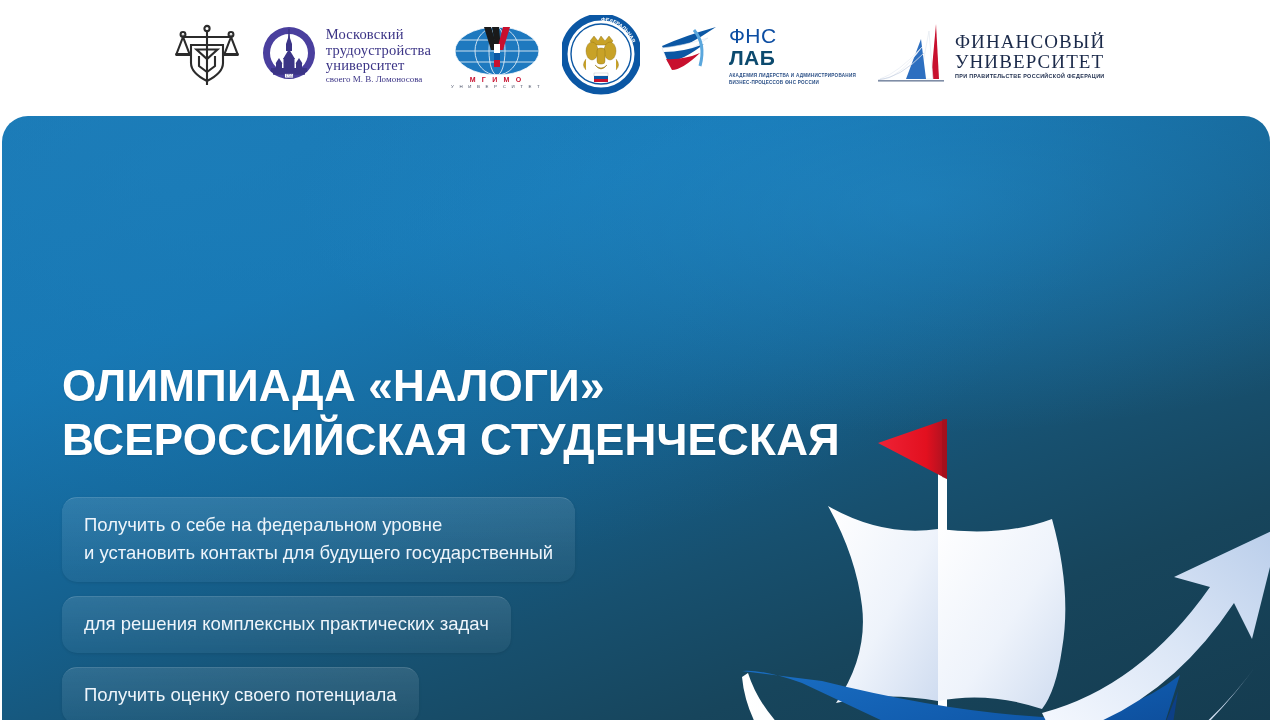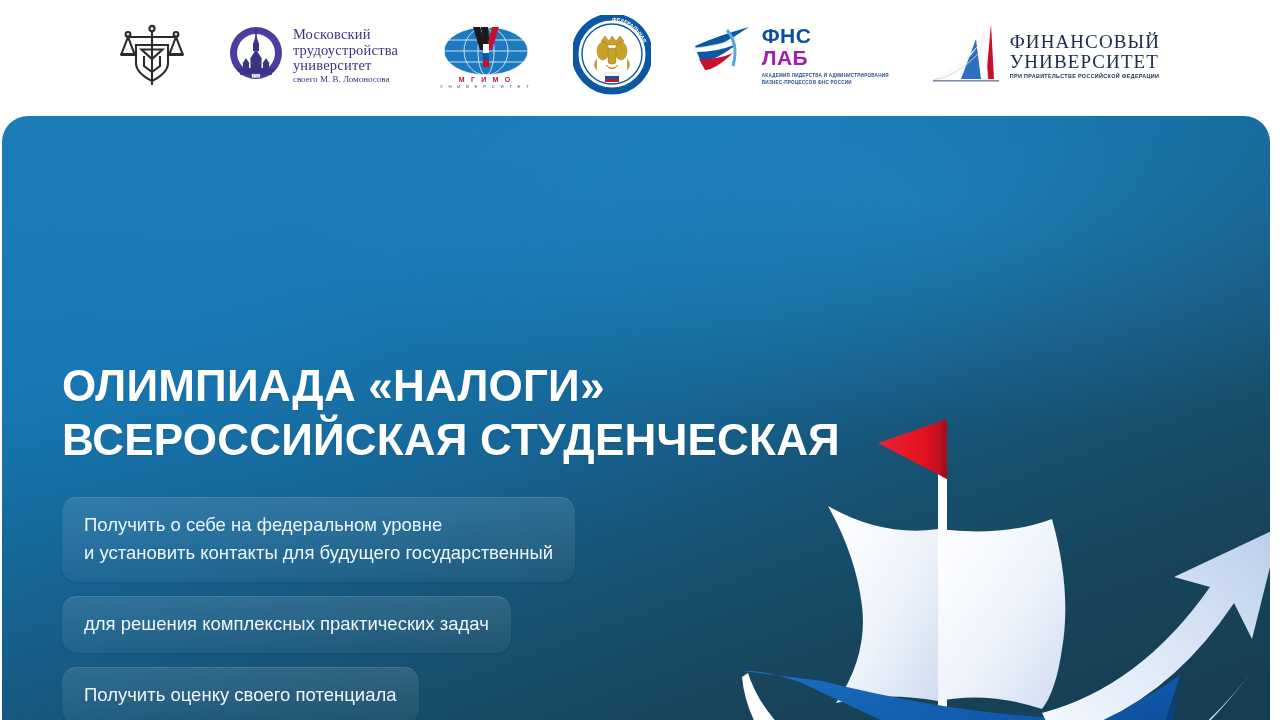--- a/index.html
+++ b/index.html
@@ -8,40 +8,40 @@
     width:1280px; height:720px; overflow:hidden;
     background:#ffffff;
     font-family:"Liberation Sans","DejaVu Sans",sans-serif;
   }
   #slide { position:relative; width:1280px; height:720px; background:#ffffff; }
 
   
   #logo-strip{
     position:absolute; left:0; top:0; width:1280px; height:112px;
     background:#ffffff;
-    display:flex; align-items:center; justify-content:space-between;
+    display:flex; align-items:center; justify-content:center;
     gap:20px;
     padding:8px 120px;
   }
   .logo { display:flex; align-items:center; gap:7px; flex:0 0 auto; }
   .logo-svg { display:block; }
   .logo-words { display:flex; flex-direction:column; line-height:1.06; }
 
   
   .msu-main{
     font-family:"Liberation Serif","DejaVu Serif",serif;
     font-size:14.5px; color:#3b3486; letter-spacing:.2px; white-space:nowrap;
   }
   .msu-sub{
     font-family:"Liberation Serif","DejaVu Serif",serif;
     font-size:9px; color:#3b3486; white-space:nowrap; margin-top:2px;
   }
   
-  .fnslab-l1{ font-size:21px; font-weight:bold; color:#0c4da2; letter-spacing:.4px; line-height:1; }
-  .fnslab-l2{ font-size:21px; font-weight:bold; color:#a21caf; letter-spacing:.4px; line-height:1; margin-top:1px;}
+  .fnslab-l1{ font-size:21px; font-weight:normal; color:#0c4da2; letter-spacing:.4px; line-height:1; }
+  .fnslab-l2{ font-size:21px; font-weight:bold; color:#0c4a6e; letter-spacing:.4px; line-height:1; margin-top:1px;}
   .fnslab-sub{
     font-size:4.6px; color:#2a4f86; letter-spacing:.25px; line-height:1.45;
     margin-top:5px; white-space:nowrap; font-weight:bold;
   }
   
   .fin-l1{ font-family:Liberation Serif, serif; font-size:19px; color:#1b2a4a; letter-spacing:1.1px; line-height:1.04;}
   .fin-l2{ font-family:"Liberation Serif","DejaVu Serif",serif; font-size:19px; color:#1b2a4a; letter-spacing:1.1px; line-height:1.04;}
   .fin-sub{ font-size:5.4px; color:#1b2a4a; letter-spacing:.35px; margin-top:3px; white-space:nowrap; font-weight:bold;}
   
   .mgimo-cap{ font-size:7px; color:#c8102e; font-weight:bold; letter-spacing:2.2px; text-align:center;}

